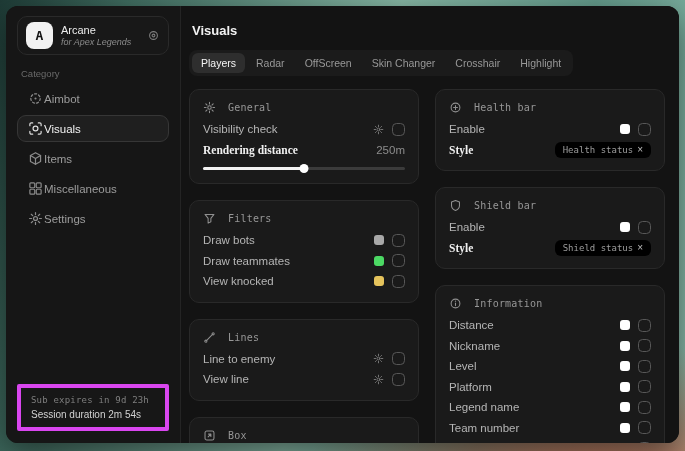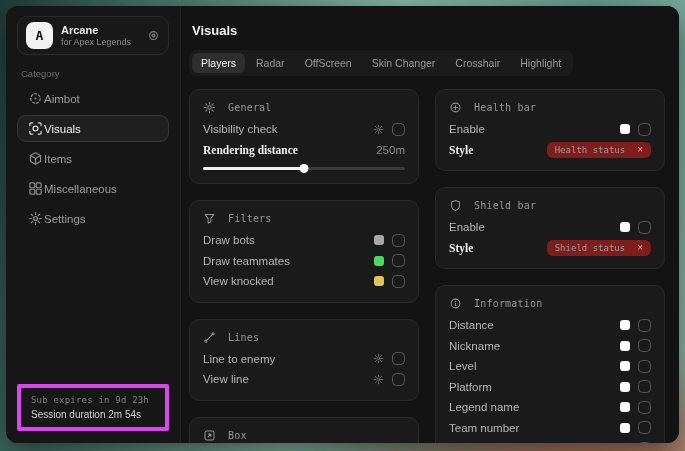--- a/index.html
+++ b/index.html
@@ -11,22 +11,22 @@
   .window{position:absolute;left:6px;top:6px;width:673px;height:437px;background:#141414;
     border-radius:12px;display:flex;overflow:hidden;box-shadow:0 12px 32px rgba(0,0,0,.5);}
   
   .sidebar{width:175px;box-sizing:border-box;background:#161616;border-right:1px solid #242424;
     padding:10px 11px 12px;display:flex;flex-direction:column;flex-shrink:0;}
   .brand{display:flex;align-items:center;gap:8px;border:1px solid #2a2a2a;background:#181818;
     border-radius:10px;padding:5px 8px;}
   .logo{width:27px;height:27px;border-radius:8px;background:#f2f2f2;color:#141414;font-weight:700;
     font-size:13px;display:flex;align-items:center;justify-content:center;flex-shrink:0;
     font-family:"DejaVu Sans Mono",monospace;}
-  .brand-name{font-size:11px;font-weight:700;color:#ececec;line-height:1.1;}
-  .brand-sub{font-size:9px;color:#8b8b8b;margin-top:2px;line-height:1;}
+  .brand-name{font-size:11px;font-weight:400;color:#ececec;line-height:1.1;}
+  .brand-sub{font-size:9px;color:#8b8b8b;margin-top:2px;line-height:1;font-style:italic;}
   .brand-icon{margin-left:auto;color:#7d7d7d;display:flex;cursor:pointer;}
   .category{margin:13px 4px 6px;font-size:9.5px;color:#6a6a6a;}
   .nav-item{display:flex;align-items:center;gap:1px;padding:5px 10px;border-radius:9px;
     border:1px solid transparent;color:#9c9c9c;font-size:11.5px;margin-bottom:3px;cursor:pointer;}
   .nav-item.active{background:#1f1f1f;border-color:#363636;color:#f2f2f2;}
   .nav-item .ni{display:flex;color:#8a8a8a;}
   .nav-item.active .ni{color:#dcdcdc;}
   .side-footer{margin-top:auto;border:4px solid #d946ef;background:#171717;border-radius:2px;padding:7px 10px;}
   .footer-line1{font-family:"DejaVu Sans Mono",monospace;font-size:9px;color:#7f7f7f;letter-spacing:.2px;}
   .footer-line2{font-size:10px;color:#d2d2d2;margin-top:4px;}
@@ -48,21 +48,21 @@
   .row-label.em{color:#f0f0f0;font-weight:700;font-family:Liberation Serif, serif;}
   .ctrl{display:flex;align-items:center;gap:8px;}
   .checkbox{width:13px;height:13px;border:1.5px solid #575757;border-radius:4.5px;box-sizing:border-box;cursor:pointer;flex-shrink:0;}
   .swatch{width:10px;height:10px;border-radius:3px;cursor:pointer;flex-shrink:0;}
   .mini{display:flex;color:#7f7f7f;cursor:pointer;}
   .value{font-size:11.5px;color:#8c8c8c;}
   .slider{position:relative;height:10px;margin-top:3px;cursor:pointer;}
   .slider-track{position:absolute;left:0;right:0;top:3.5px;height:3px;background:#3b3b3b;border-radius:2px;}
   .slider-fill{position:absolute;left:0;top:3.5px;height:3px;background:#f2f2f2;border-radius:2px;}
   .slider-thumb{position:absolute;top:0.5px;width:9px;height:9px;border-radius:50%;background:#ffffff;transform:translateX(-50%);}
-  .tag{display:flex;gap:12px;background:#7f1d1d;border-radius:6px;padding:3px 8px;cursor:pointer;
+  .tag{display:flex;gap:4px;background:#000000;border-radius:6px;padding:3px 8px;cursor:pointer;
     font-family:"DejaVu Sans Mono",monospace;font-size:9px;color:#9d9d9d;}
   .tag .x{color:#bdbdbd;font-size:10px;line-height:1;font-family:"Liberation Sans",sans-serif;}
 </style>
 </head>
 <body>
 
 <div class="screen">
   <div class="window">
 
     <aside class="sidebar">

